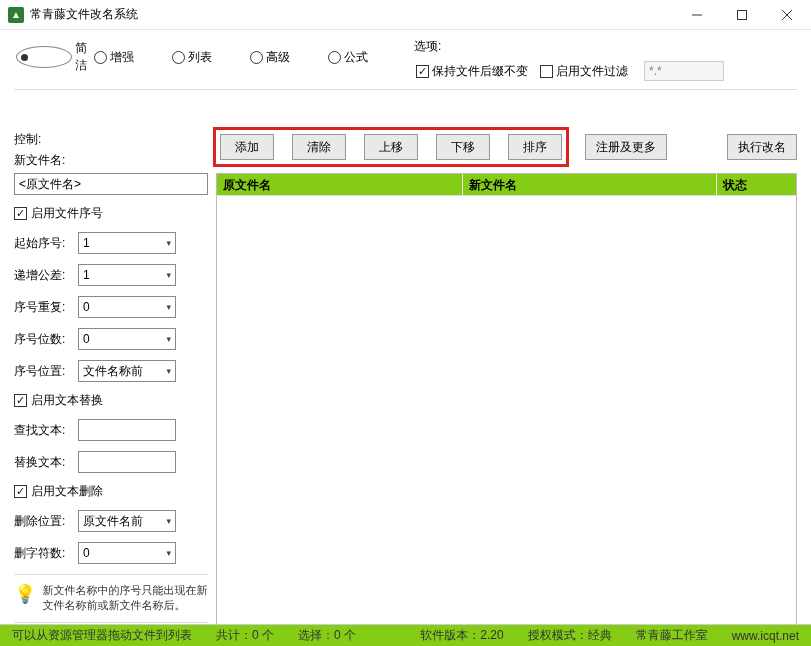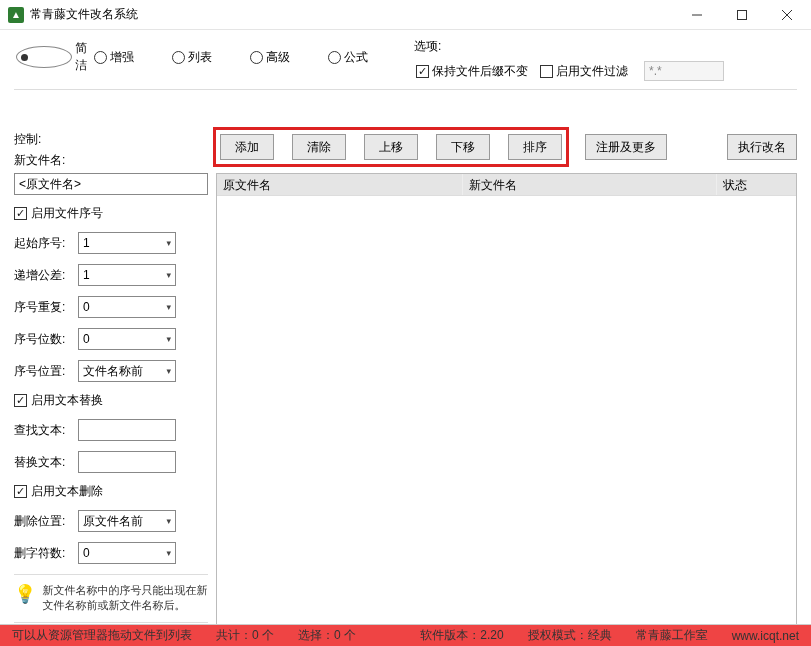--- a/index.html
+++ b/index.html
@@ -34,27 +34,27 @@
 .chev { font-size: 9px; color: #444; margin-left: 4px; }
 .chk-line { display: flex; align-items: center; gap: 4px; margin: 6px 0 10px 0; }
 .tip-box { border: none; margin-top: 6px; padding: 2px 0; display: flex; gap: 6px; border-top: 1px solid #ddd; border-bottom: 1px solid #ddd; padding-top: 8px; padding-bottom: 8px;}
 .tip-icon { width: 26px; display: flex; align-items: flex-start; justify-content: center; font-size: 18px; color: #c8a400; }
 .tip-text { font-size: 11px; line-height: 1.4; color: #333; }
 .btn-row { display: flex; gap: 6px; padding: 0 0 6px 0; align-items: center; }
 .btn { height: 26px; padding: 12px 10px; border: 1px solid #999; background: #e9e9e9; min-width: 54px; display: inline-flex; align-items: center; justify-content: center; }
 .btn-group-hl { border: 3px solid #d22; padding: 4px; display: inline-flex; gap: 18px; margin-left: -3px;}
 .btn-right { margin-left: auto; display: flex; gap: 18px; }
 .list-area { border: 1px solid #bbb; height: 468px; background: #fff; display: flex; flex-direction: column; }
-.list-hdr { display: flex; height: 22px; background: #e5e5e5; border-bottom: 1px solid #ddd; }
+.list-hdr { display: flex; height: 22px; background: #84cc16; border-bottom: 1px solid #ddd; font-weight: bold; }
 .list-col { padding: 3px 6px; border-right: 1px solid #eee; }
 .list-body { flex: 1; background: #fff; }
 .col1 { width: 246px; }
 .col2 { width: 254px; }
 .col3 { flex: 1; border-right: none; }
-.status-bar { position: absolute; bottom: 0; left: 0; right: 0; height: 22px; border-top: 1px solid #ccc; background: #ef4444; display: flex; align-items: center; padding: 0 12px; gap: 24px; font-size: 12px; }
+.status-bar { position: absolute; bottom: 0; left: 0; right: 0; height: 22px; border-top: 1px solid #ccc; background: #84cc16; display: flex; align-items: center; padding: 0 12px; gap: 24px; font-size: 12px; }
 .status-bar .seg { color: #333; }
 .status-bar .seg.link { color: #333; }
 .sb-spacer { flex: 1; }
 </style>
 </head>
 <body>
 
 <div class="titlebar">
   <span class="title-icon">▲</span>
   <span class="title-text">常青藤文件改名系统</span>

